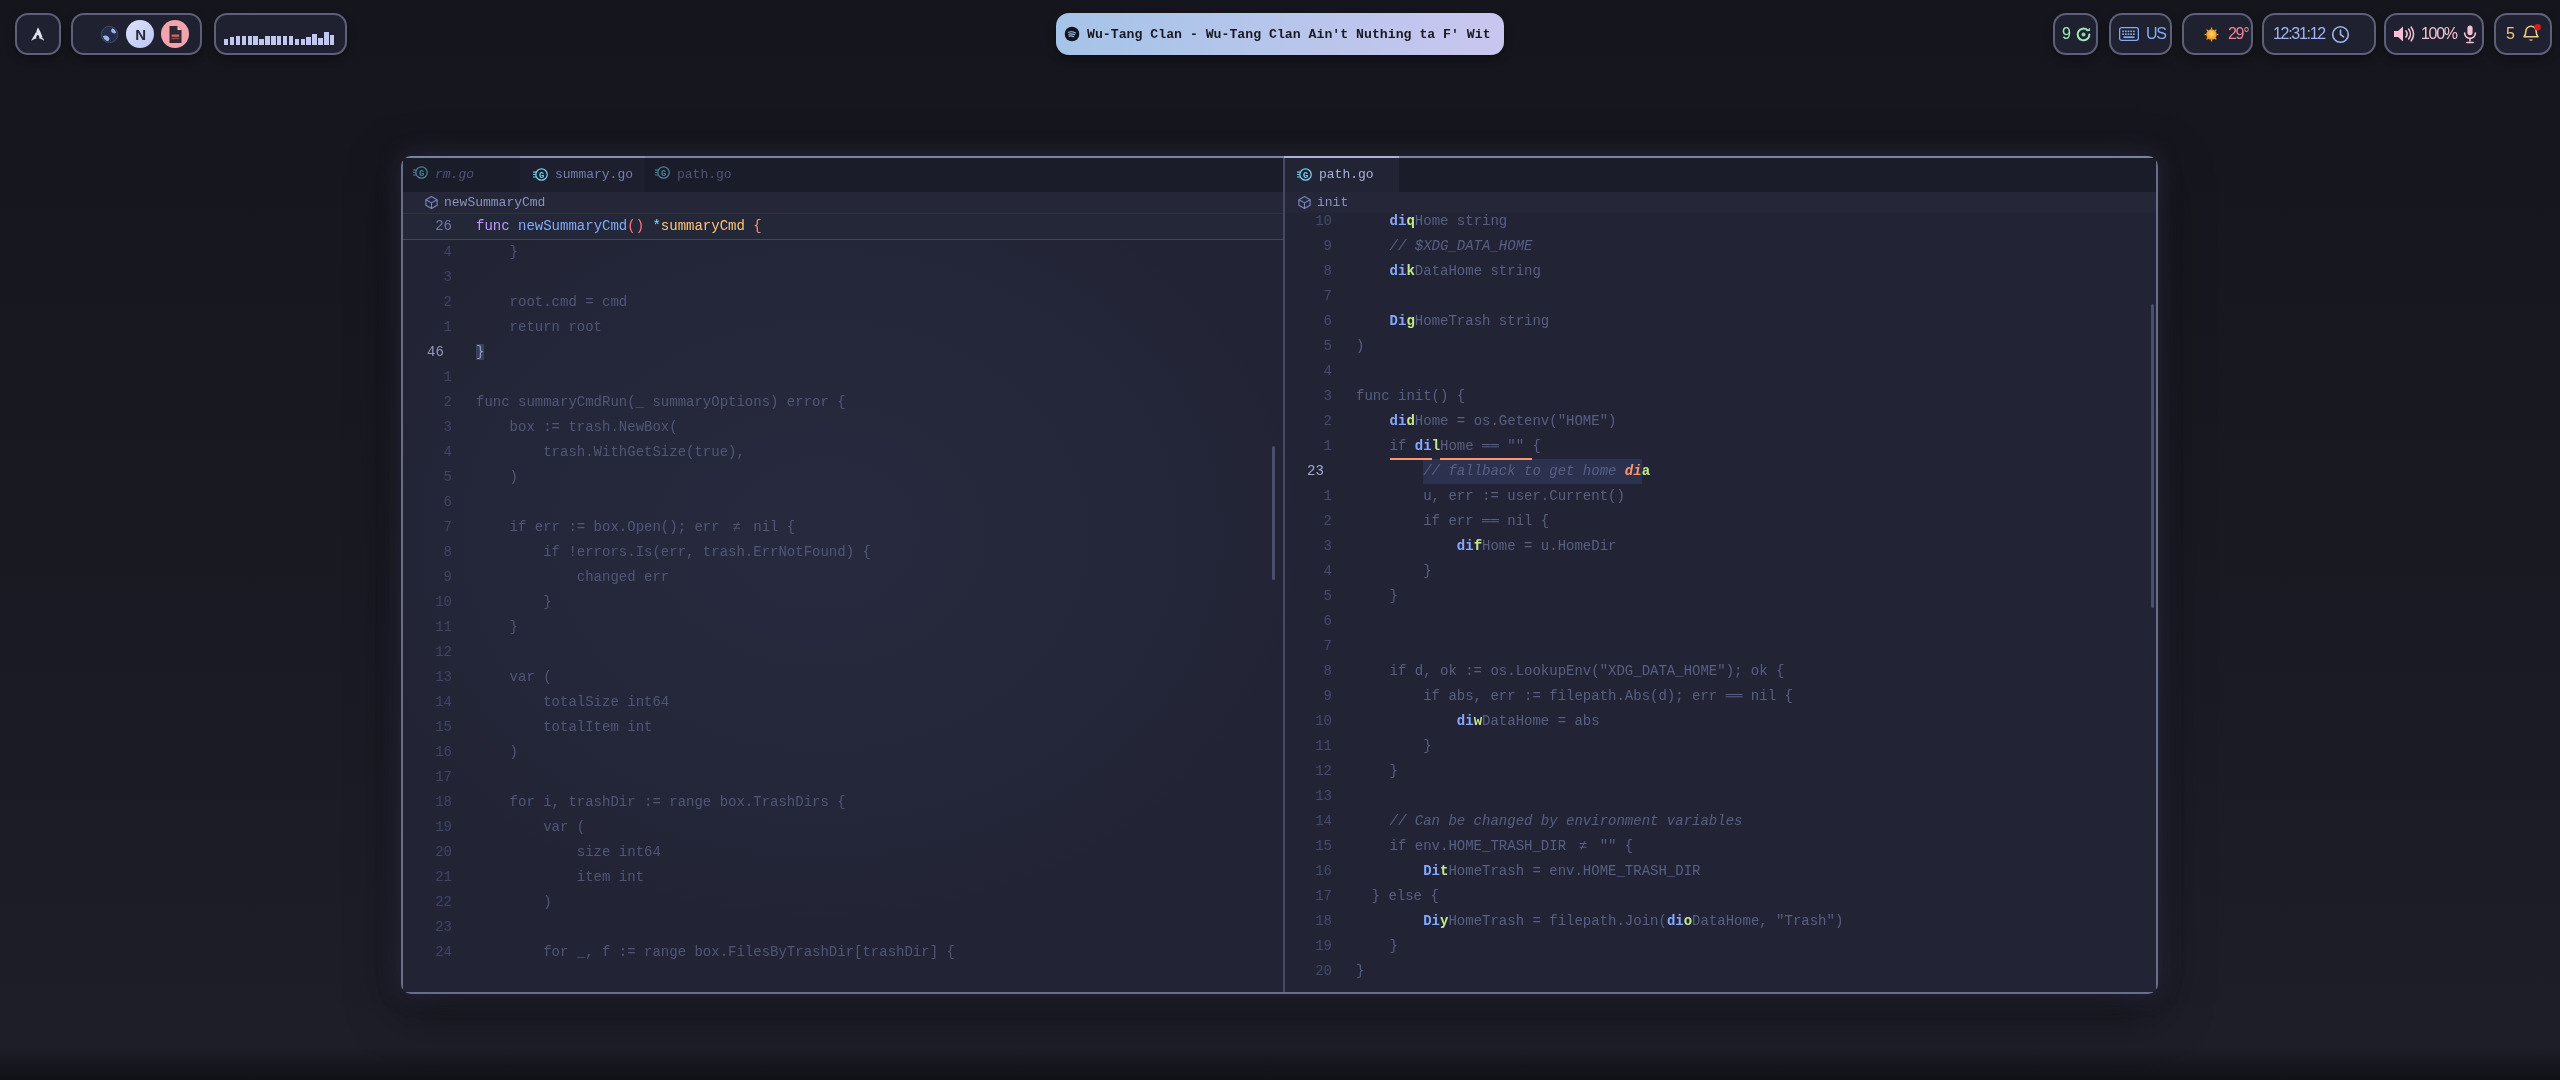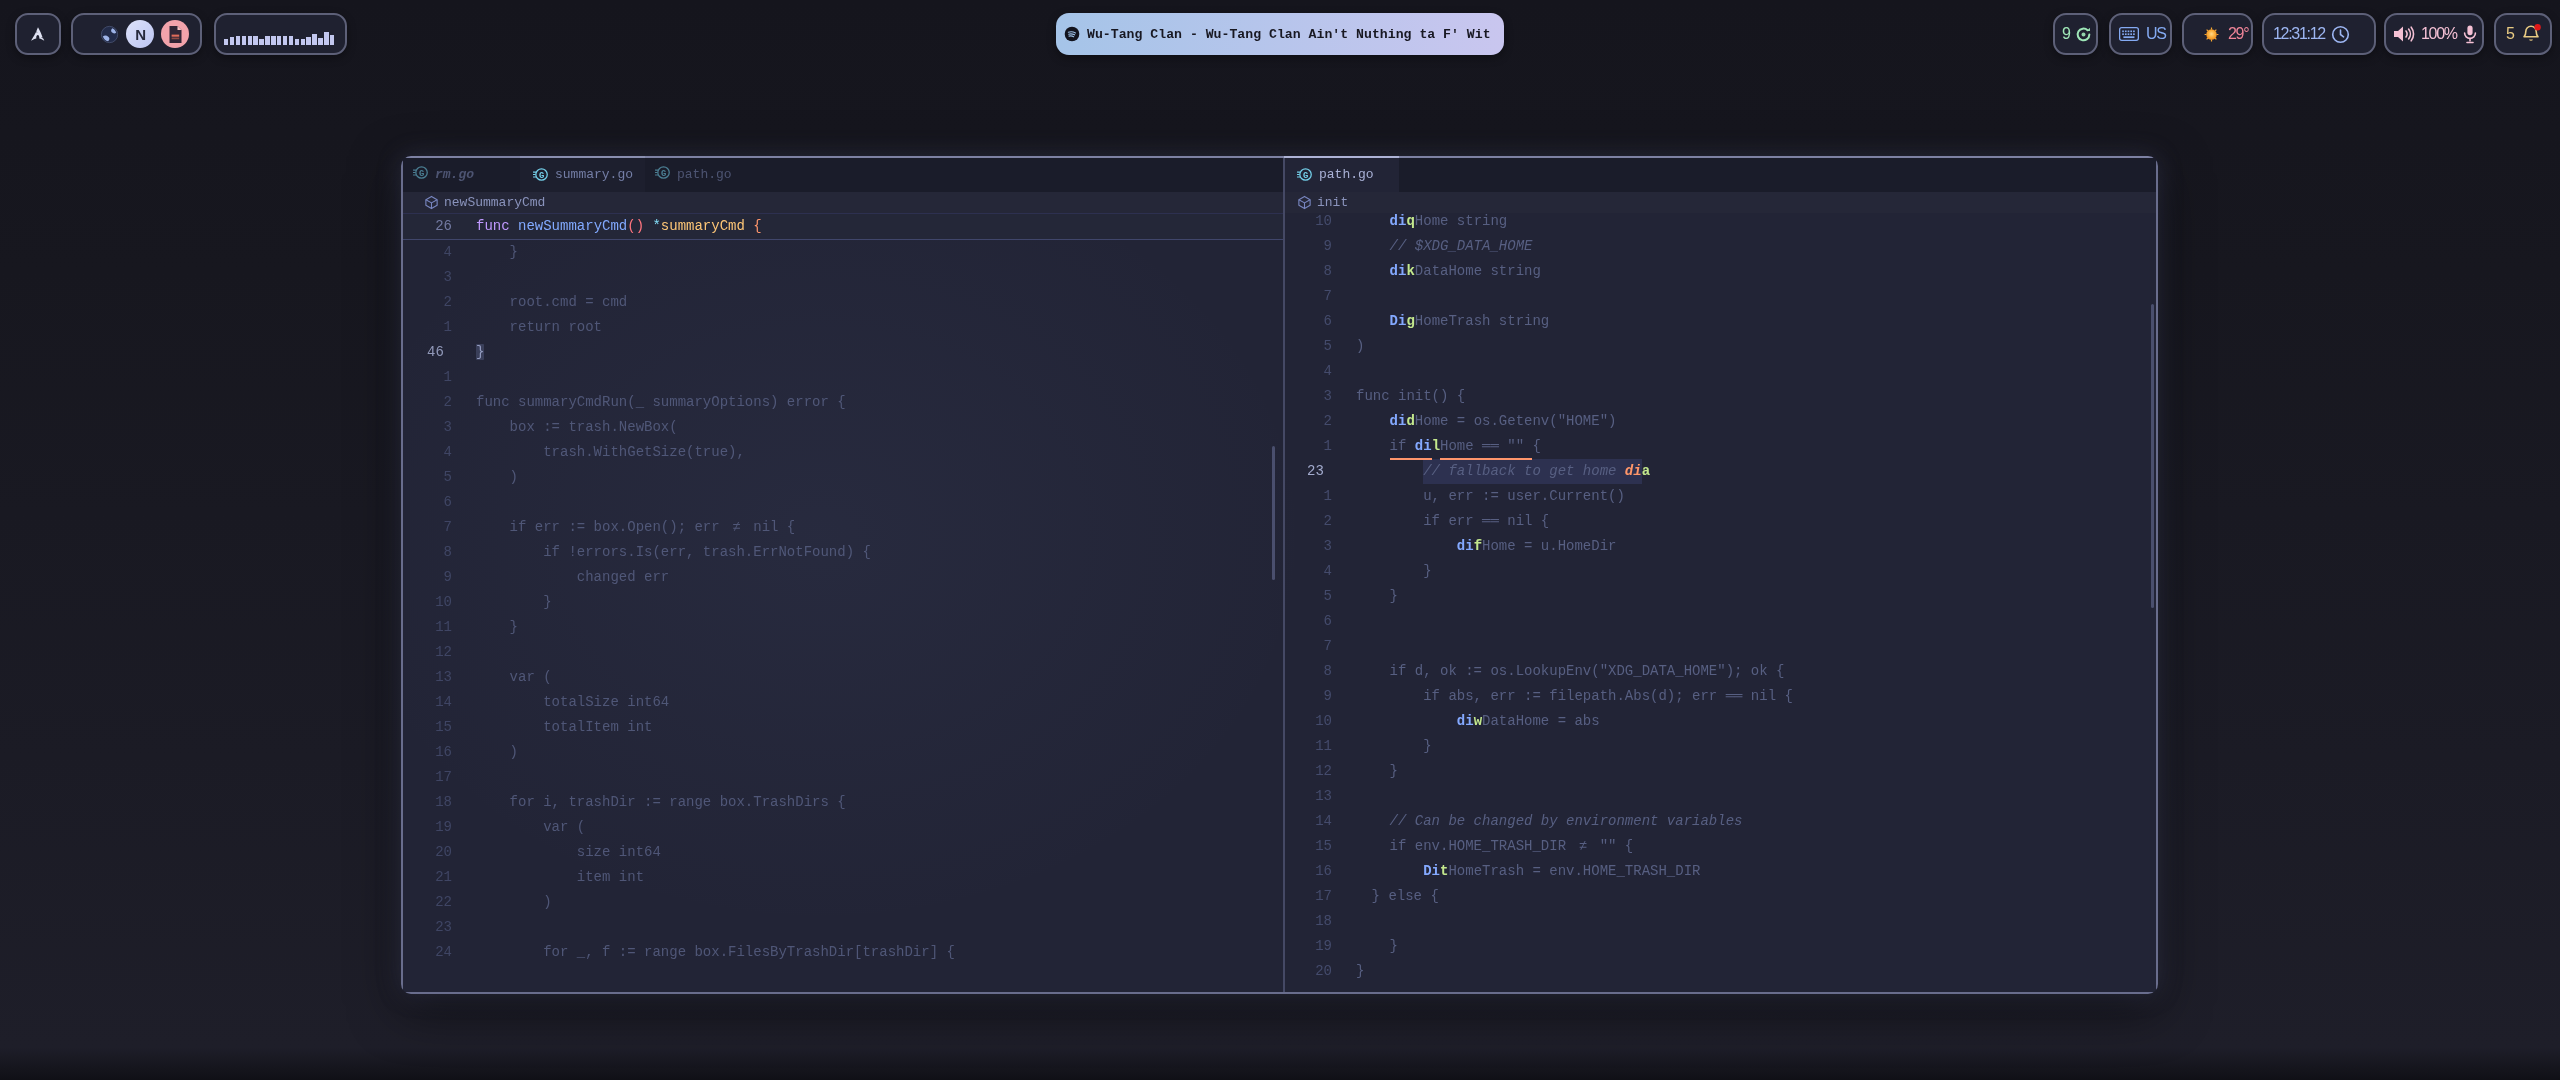--- a/index.html
+++ b/index.html
@@ -174,21 +174,21 @@
   <div id="crumbs"></div>
 
   <div class="tab" style="left:12px;">
       <span style="opacity:.55"><svg width="15" height="15" viewBox="0 0 16 16" style="opacity:1">
           <g fill="none" stroke="#74d0ea" stroke-width="1.35">
             <circle cx="9.1" cy="8" r="6.1"></circle>
             <path d="M0.4 5.4h2.6M0.4 8h1.8M0.4 10.6h2.6" stroke-linecap="round" stroke-width="1.2"></path>
           </g>
           <text x="9.3" y="11.4" font-family="Liberation Mono" font-size="9.5" font-weight="bold" fill="#74d0ea" text-anchor="middle">G</text>
         </svg></span>
-      <span class="tabtxt" style="font-style:italic;font-weight:bold;">rm.go</span>
+      <span class="tabtxt" style="font-style:italic;">rm.go</span>
     </div>
   <div class="tab" style="left:119px; width:125px; background:#1d1f2e; padding-left:13px;">
       <svg width="15" height="15" viewBox="0 0 16 16" style="opacity:1">
         <g fill="none" stroke="#74d0ea" stroke-width="1.35">
           <circle cx="9.1" cy="8" r="6.1"></circle>
           <path d="M0.4 5.4h2.6M0.4 8h1.8M0.4 10.6h2.6" stroke-linecap="round" stroke-width="1.2"></path>
         </g>
         <text x="9.3" y="11.4" font-family="Liberation Mono" font-size="9.5" font-weight="bold" fill="#74d0ea" text-anchor="middle">G</text>
       </svg>
       <span class="tabtxt" style="color:#747ea6;">summary.go</span>
@@ -287,21 +287,21 @@
 <div class="row" style="top:503px"><span class="ln" style="left:883px;width:48px">8</span><span class="code" style="left:955px"><span class="d">    if d, ok := os.LookupEnv("XDG_DATA_HOME"); ok {</span></span></div>
 <div class="row" style="top:528px"><span class="ln" style="left:883px;width:48px">9</span><span class="code" style="left:955px"><span class="d">        if abs, err := filepath.Abs(d); err ══ nil {</span></span></div>
 <div class="row" style="top:553px"><span class="ln" style="left:883px;width:48px">10</span><span class="code" style="left:955px"><span class="d">            </span><span class="m">di</span><span class="l">w</span><span class="d">DataHome = abs</span></span></div>
 <div class="row" style="top:578px"><span class="ln" style="left:883px;width:48px">11</span><span class="code" style="left:955px"><span class="d">        }</span></span></div>
 <div class="row" style="top:603px"><span class="ln" style="left:883px;width:48px">12</span><span class="code" style="left:955px"><span class="d">    }</span></span></div>
 <div class="row" style="top:628px"><span class="ln" style="left:883px;width:48px">13</span><span class="code" style="left:955px"></span></div>
 <div class="row" style="top:653px"><span class="ln" style="left:883px;width:48px">14</span><span class="code" style="left:955px"><span class="d">    </span><span class="c">// Can be changed by environment variables</span></span></div>
 <div class="row" style="top:678px"><span class="ln" style="left:883px;width:48px">15</span><span class="code" style="left:955px"><span class="d">    if env.HOME_TRASH_DIR </span><span class="lg">≠</span><span class="d"> "" {</span></span></div>
 <div class="row" style="top:703px"><span class="ln" style="left:883px;width:48px">16</span><span class="code" style="left:955px"><span class="d">        </span><span class="m">Di</span><span class="l">t</span><span class="d">HomeTrash = env.HOME_TRASH_DIR</span></span></div>
 <div class="row" style="top:728px"><span class="ln" style="left:883px;width:48px">17</span><span class="code" style="left:937px"><span class="d">    } else {</span></span></div>
-<div class="row" style="top:753px"><span class="ln" style="left:883px;width:48px">18</span></div>
+<div class="row" style="top:753px"><span class="ln" style="left:883px;width:48px">18</span><span class="code" style="left:955px"><span class="d">        </span><span class="m">Di</span><span class="l">y</span><span class="d">HomeTrash = filepath.Join(</span><span class="m">di</span><span class="l">o</span><span class="d">DataHome, "Trash")</span></span></div>
 <div class="row" style="top:778px"><span class="ln" style="left:883px;width:48px">19</span><span class="code" style="left:955px"><span class="d">    }</span></span></div>
 <div class="row" style="top:803px"><span class="ln" style="left:883px;width:48px">20</span><span class="code" style="left:955px"><span class="d">}</span></span></div>
 
   <div style="position:absolute; left:989px; top:302px; width:42px; height:2px; background:#ff966c;"></div>
   <div style="position:absolute; left:1039px; top:302px; width:92px; height:2px; background:#ff966c;"></div>
 
   <div style="position:absolute; left:882px; top:0; width:1.5px; height:100%; background:#454965;"></div>
 
   <div style="position:absolute; left:871px; top:290px; width:3px; height:134px; background:#4a4f6e; border-radius:2px;"></div>
   <div style="position:absolute; left:1750px; top:148px; width:3px; height:304px; background:#4a4f6e; border-radius:2px;"></div>

